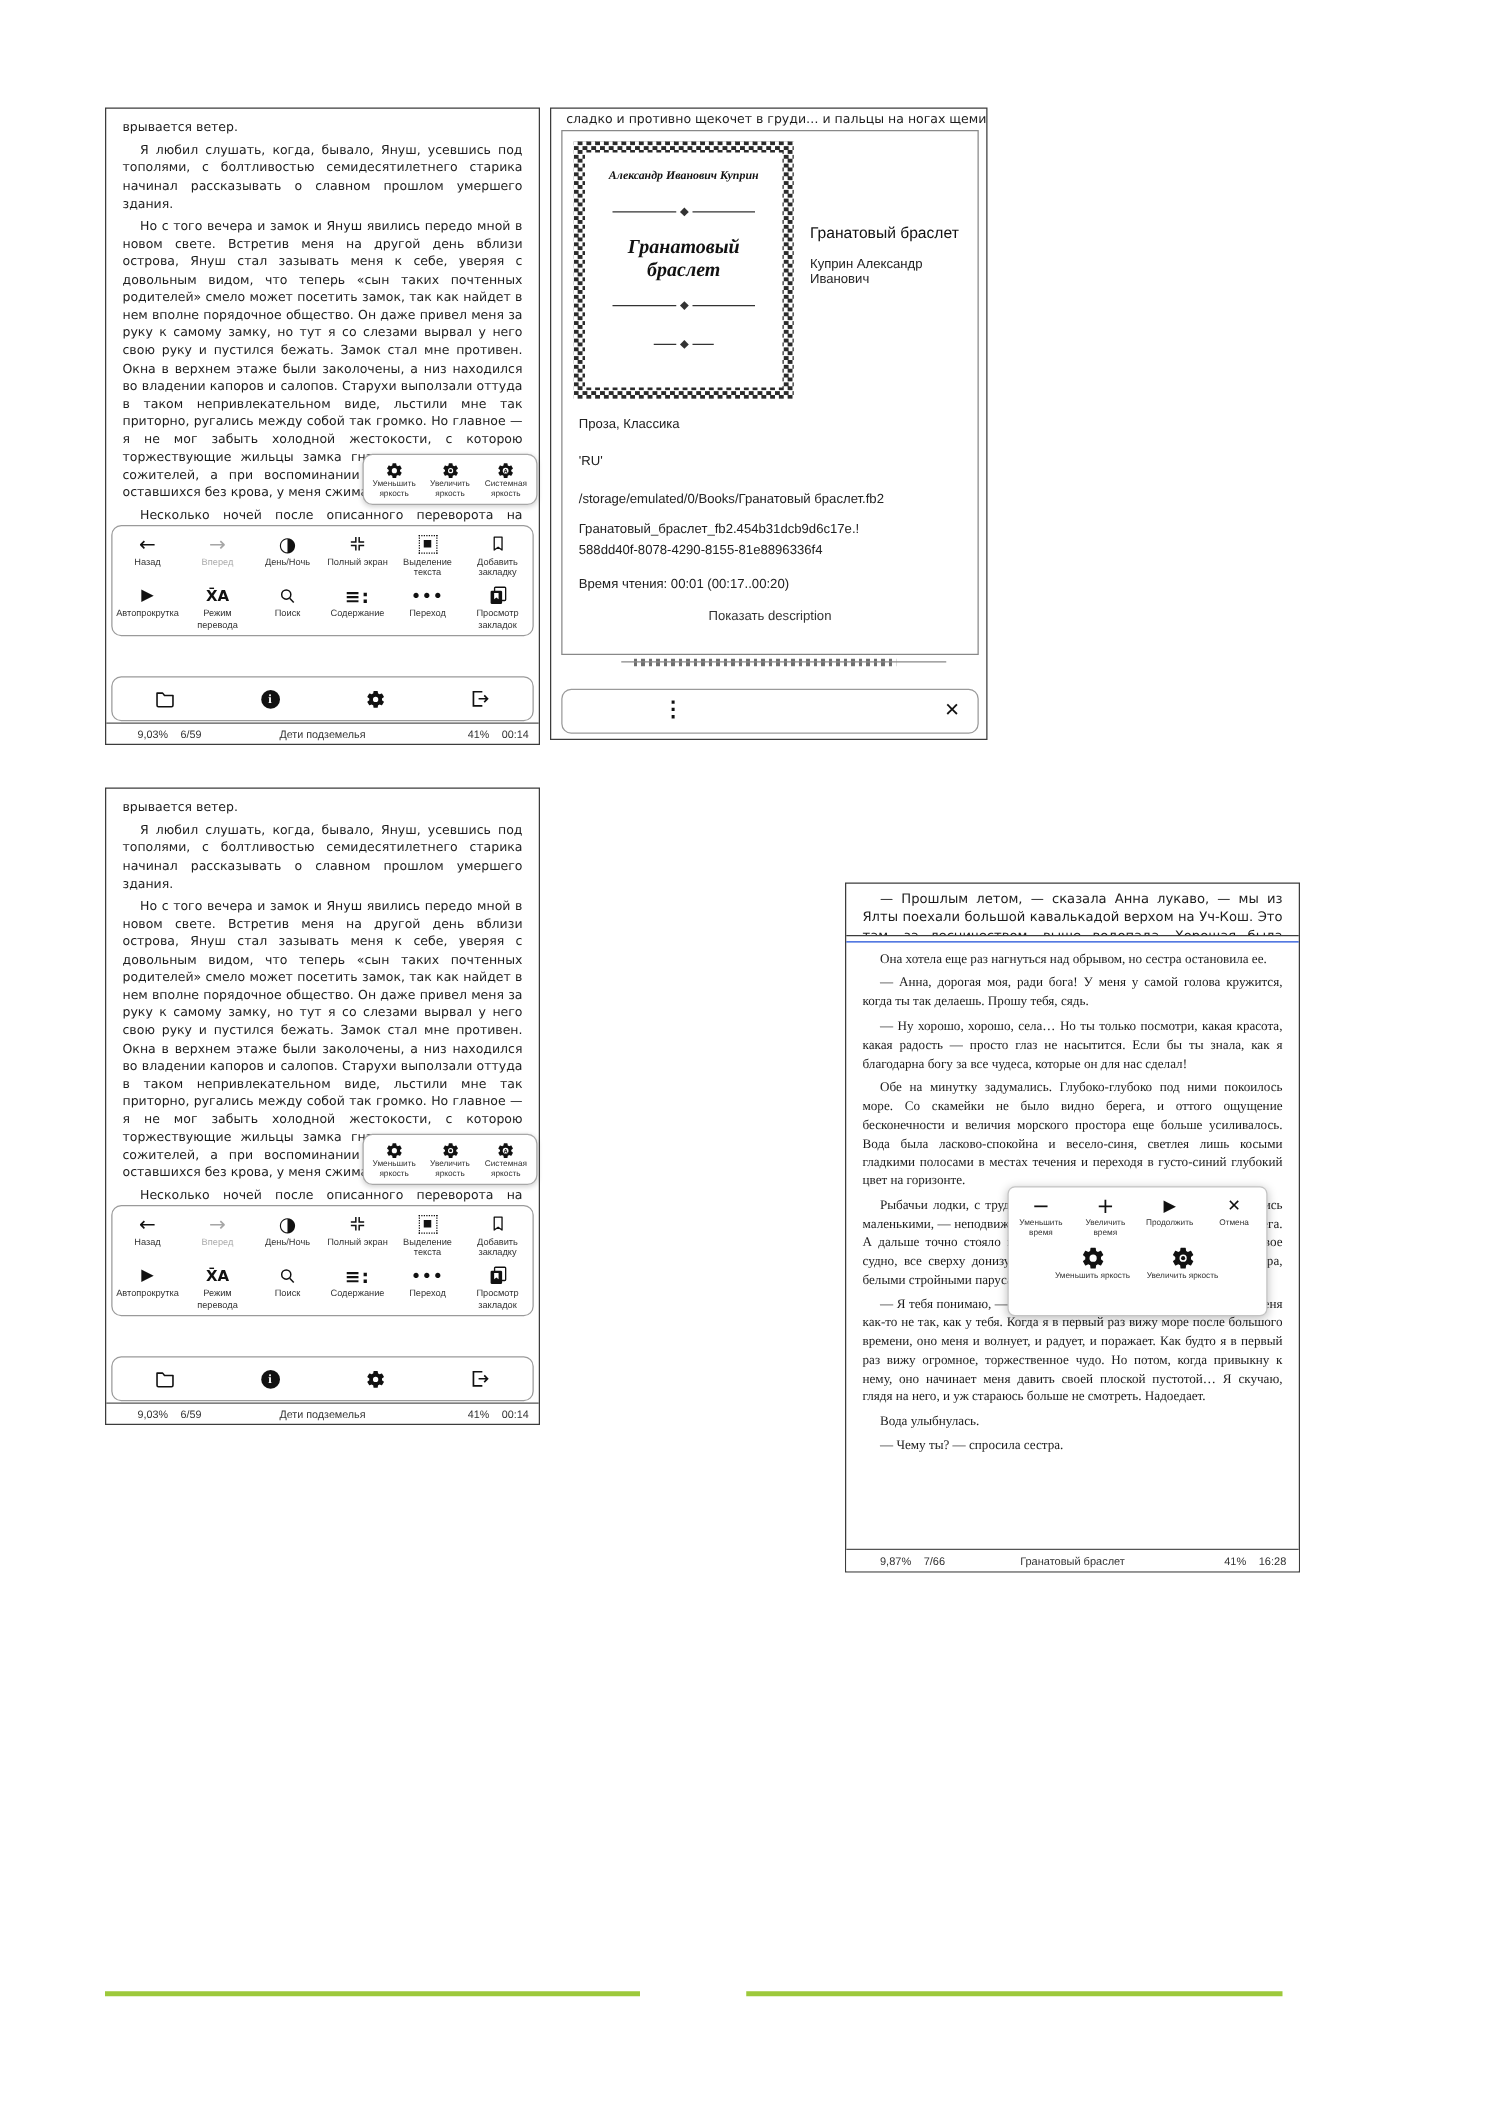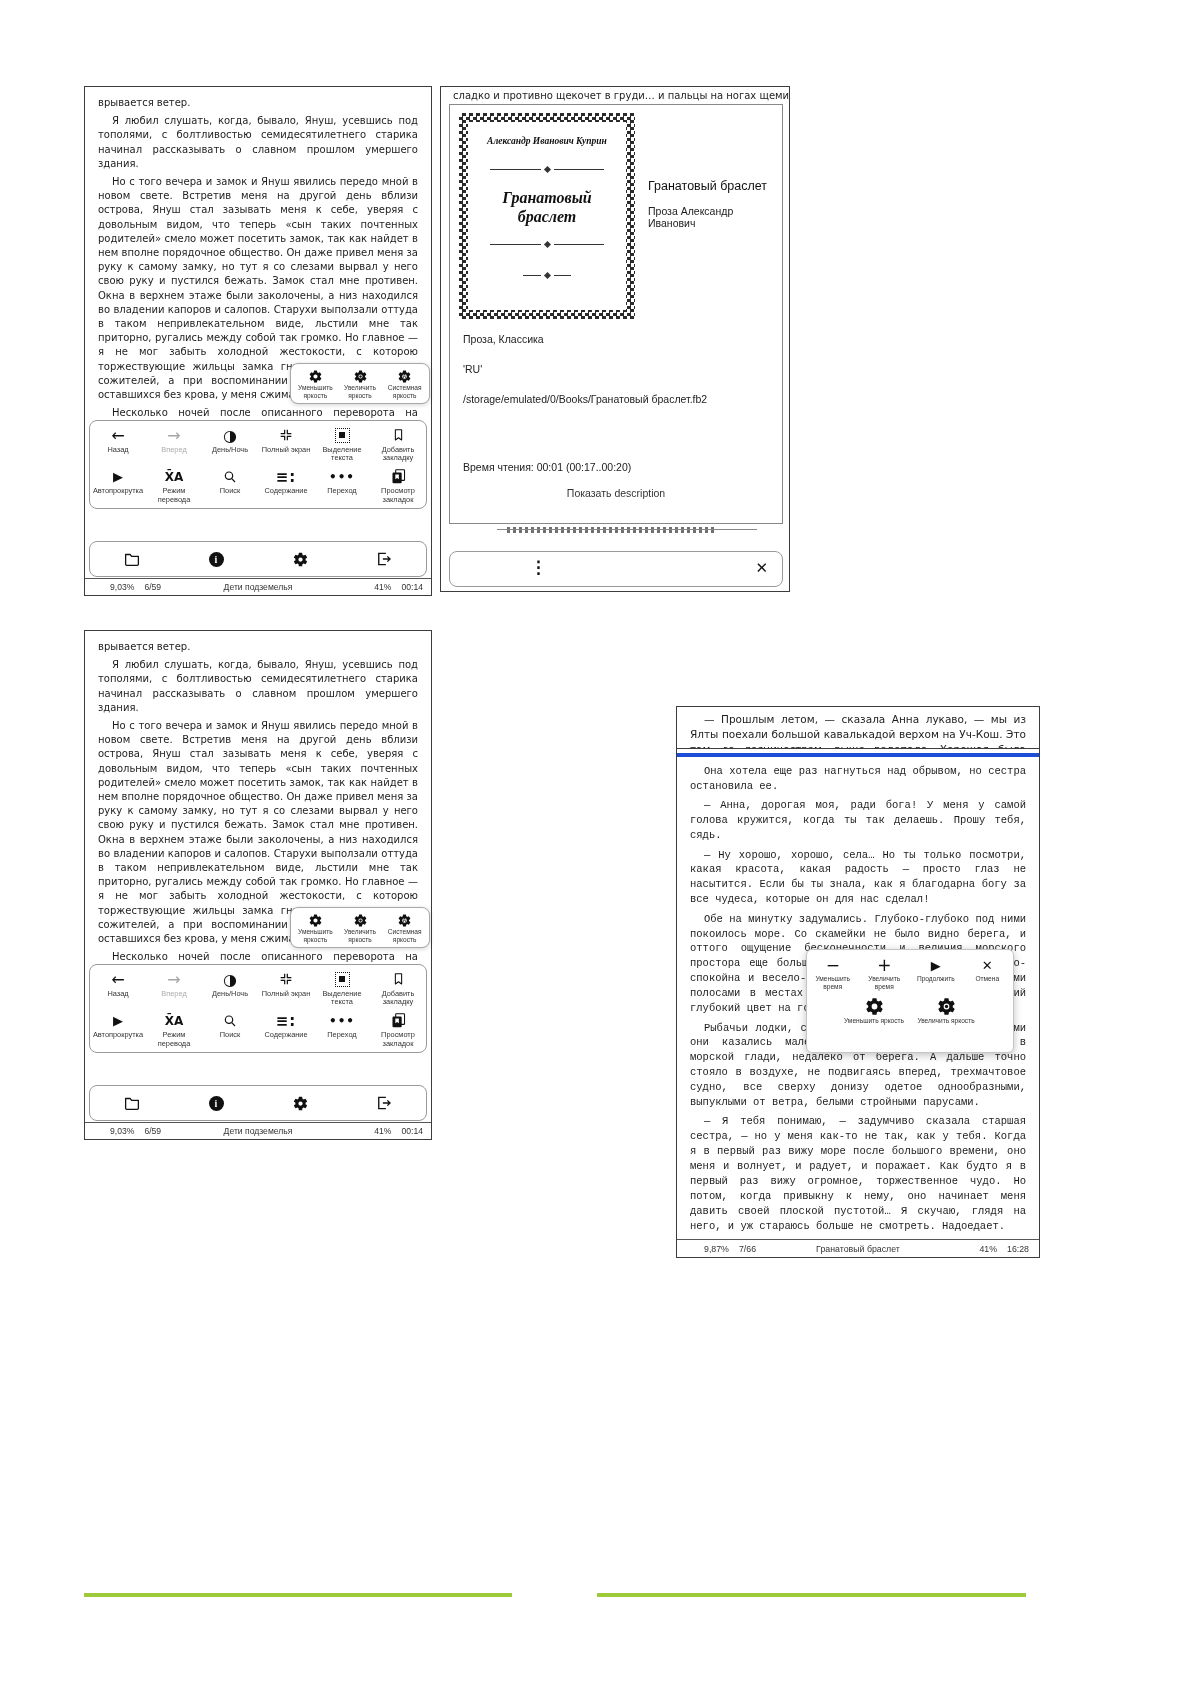--- a/index.html
+++ b/index.html
@@ -76,23 +76,23 @@
   .menubar{position:absolute;left:8px;right:6px;top:464px;height:36px;border:1px solid #9a9a9a;border-radius:8px;
            background:#fff;box-sizing:border-box;}
   .dots-v{position:absolute;left:80px;top:5px;font-size:17px;font-weight:bold;color:#111;}
   .close-x{position:absolute;right:14px;top:7px;font-size:15px;color:#111;}
 
   
   .d-strip{position:absolute;top:0;left:0;right:0;height:42px;border-bottom:1px solid #3c3c3c;
            padding:5px 13px 0;box-sizing:border-box;overflow:hidden;
            font-family:"DejaVu Sans",sans-serif;font-size:10.5px;line-height:14.9px;text-align:justify;color:#1c1c1c;}
   .d-strip p{margin:0;text-indent:14px;}
-  .d-main{position:absolute;top:46px;left:0;right:0;bottom:0;border-top:4px solid #1d4ed8;
+  .d-main{position:absolute;top:46px;left:0;right:0;bottom:0;border-top:1px solid #1d4ed8;
           padding:7px 13px 0;box-sizing:border-box;overflow:hidden;
-          font-family:Liberation Mono, monospace;font-size:10.5px;line-height:14.9px;text-align:justify;color:#1c1c1c;}
+          font-family:Liberation Serif, serif;font-size:10.5px;line-height:14.9px;text-align:justify;color:#1c1c1c;}
   .d-main p{margin:0 0 4.5px;text-indent:14px;}
   .d-status{position:absolute;left:0;right:0;bottom:0;height:18px;border-top:1px solid #555;background:#fff;
             display:flex;align-items:center;font-size:8.8px;color:#333;padding:0 10px;box-sizing:border-box;}
 
   .as-popup{position:absolute;left:129px;top:242px;width:208px;height:104px;background:#fff;border:1px solid #c4c4c4;
             border-radius:6px;box-shadow:0 2px 8px rgba(0,0,0,.25);z-index:3;box-sizing:border-box;padding-top:5px;}
   .ap-row1{display:flex;}
   .ap-cell{flex:1;display:flex;flex-direction:column;align-items:center;}
   .ap-ic{height:20px;display:flex;align-items:center;justify-content:center;font-family:"DejaVu Sans",sans-serif;
          font-size:17px;color:#111;}
@@ -274,24 +274,28 @@
               <span class="l"></span>
             </div>
           <div class="orn small" style="margin-top:26px">
               <span class="l"></span>
               <span class="d"></span>
               <span class="l"></span>
             </div>
         </div>
       </div>
       <div class="meta-title">Гранатовый браслет</div>
-      <div class="meta-author">Проза Александр Иванович</div>
+      <div class="meta-author">Куприн Александр Иванович</div>
       <div class="meta-line" style="top:228px">Проза, Классика</div>
       <div class="meta-line" style="top:258px">'RU'</div>
       <div class="meta-line" style="top:288px">/storage/emulated/0/Books/Гранатовый браслет.fb2</div>
+      <div class="meta-line meta-id" style="top:310px">
+        <div>Гранатовый_браслет_fb2.454b31dcb9d6c17e.!</div>
+        <div>588dd40f-8078-4290-8155-81e8896336f4</div>
+      </div>
       <div class="meta-line" style="top:356px">Время чтения: 00:01 (00:17..00:20)</div>
       <div class="show-desc" style="top:382px">Показать description</div>
     </div>
 
     <div class="obscured"></div>
 
     <div class="menubar">
       <span class="dots-v">⋮</span>
       <span class="close-x">✕</span>
     </div>

